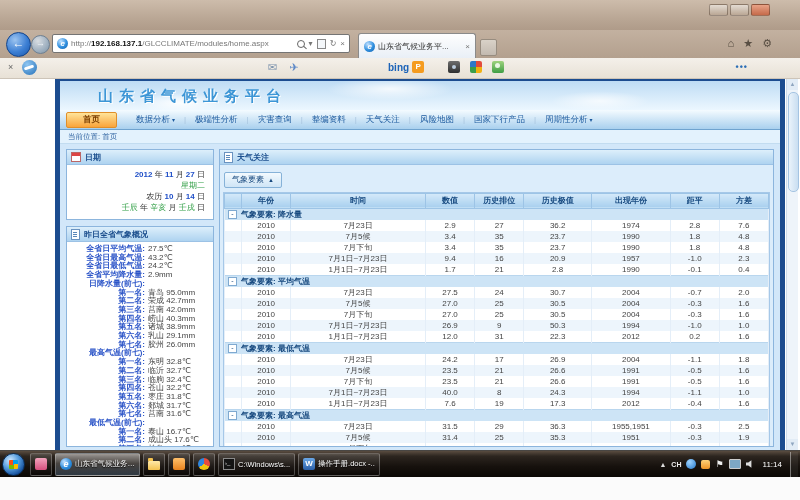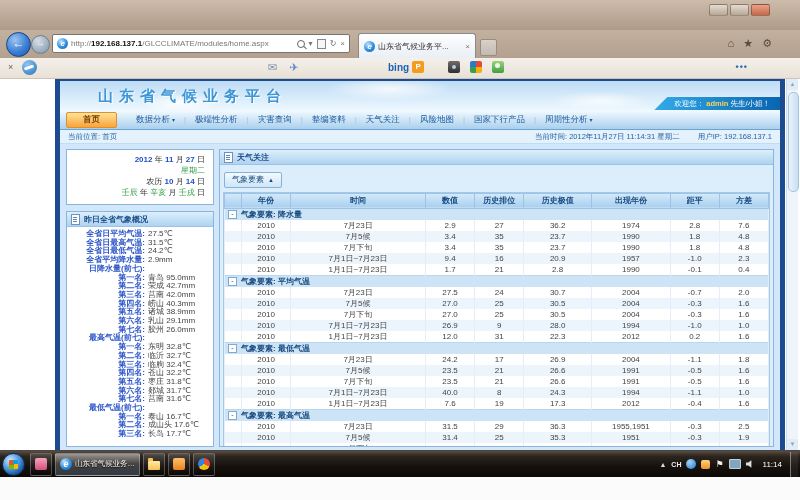--- a/index.html
+++ b/index.html
@@ -226,25 +226,20 @@
       <span class="sq-ic ppl-ic"></span>
     </span>
     <span class="dots">•••</span>
   </div>
 
   <div class="viewport">
     <div class="content-box">
 
       <div class="masthead">
         <div class="site-title">山东省气候业务平台</div>
-        <div class="ribbon">
-            <span>欢迎您：</span>
-            <span class="user">admin</span>
-            <span> 先生/小姐！</span>
-          </div>
       </div>
 
       <div class="navbar">
           <div class="nav-item active">
             <span>首页</span>
           </div>
           <div class="nav-item">
             <span>数据分析</span>
             <span class="nav-arrow">▾</span>
           </div>
@@ -274,30 +269,30 @@
           </div>
           <span class="nav-sep">|</span>
           <div class="nav-item">
             <span>周期性分析</span>
             <span class="nav-arrow">▾</span>
           </div>
         </div>
 
       <div class="statusbar">
         <span>当前位置: 首页</span>
-        <span class="sb-right">
-          <span>当前时间: 2012年11月27日 11:14:31 星期二</span>
-          <span>用户IP: 192.168.137.1</span>
-        </span>
       </div>
 
       <div class="content">
 
         <div class="sidebar">
           <div class="panel">
+            <div class="panel-header">
+              <span class="cal-icon"></span>
+              <span class="panel-title">日期</span>
+            </div>
             <div class="date-body">
               <div>
                 <span class="num">2012</span> <span>年</span>
                 <span class="num">11</span> <span>月</span>
                 <span class="num">27</span> <span>日</span>
               </div>
               <div class="green">星期二</div>
               <div>
                 <span>农历</span>
                 <span class="num">10</span> <span>月</span>
@@ -316,21 +311,21 @@
               <span class="doc-icon"></span>
               <span class="panel-title">昨日全省气象概况</span>
             </div>
             <div class="weather-body">
                 <div class="s-line">
                   <span class="s-label">全省日平均气温:</span>
                   <span class="s-val">27.5℃</span>
                 </div>
                 <div class="s-line">
                   <span class="s-label">全省日最高气温:</span>
-                  <span class="s-val">31.5℃</span>
+                  <span class="s-val">43.2℃</span>
                 </div>
                 <div class="s-line">
                   <span class="s-label">全省日最低气温:</span>
                   <span class="s-val">24.2℃</span>
                 </div>
                 <div class="s-line">
                   <span class="s-label">全省平均降水量:</span>
                   <span class="s-val">2.9mm</span>
                 </div>
                 <div class="s-line">
@@ -533,21 +528,21 @@
                       <td class="c6">2004</td>
                       <td class="c7">-0.3</td>
                       <td class="c8">1.6</td>
                     </tr>
                     <tr class="even">
                       <td class="c0"></td>
                       <td class="c1">2010</td>
                       <td class="c2">7月1日~7月23日</td>
                       <td class="c3">26.9</td>
                       <td class="c4">9</td>
-                      <td class="c5">28.0</td>
+                      <td class="c5">50.3</td>
                       <td class="c6">1994</td>
                       <td class="c7">-1.0</td>
                       <td class="c8">1.0</td>
                     </tr>
                     <tr class="odd">
                       <td class="c0"></td>
                       <td class="c1">2010</td>
                       <td class="c2">1月1日~7月23日</td>
                       <td class="c3">12.0</td>
                       <td class="c4">31</td>
@@ -677,20 +672,28 @@
           <span class="tb-label">山东省气候业务平...</span>
         </div>
         <div class="tb-btn">
           <span class="tb-ic folder-icon"></span>
         </div>
         <div class="tb-btn">
           <span class="tb-ic app-orange-icon"></span>
         </div>
         <div class="tb-btn">
           <span class="tb-ic app-red-icon"></span>
+        </div>
+        <div class="tb-btn">
+          <span class="tb-ic cmd-icon"></span>
+          <span class="tb-label">C:\Windows\s...</span>
+        </div>
+        <div class="tb-btn">
+          <span class="tb-ic word-icon"></span>
+          <span class="tb-label">操作手册.docx -..</span>
         </div>
       </div>
     <div class="tray">
       <span class="tray-arrow">▲</span>
       <span class="lang">CH</span>
       <span class="tray-blue"></span>
       <span class="tray-orange"></span>
       <span class="flag-glyph">⚑</span>
       <span class="net-icon"></span>
       <span class="spk-icon"></span>

